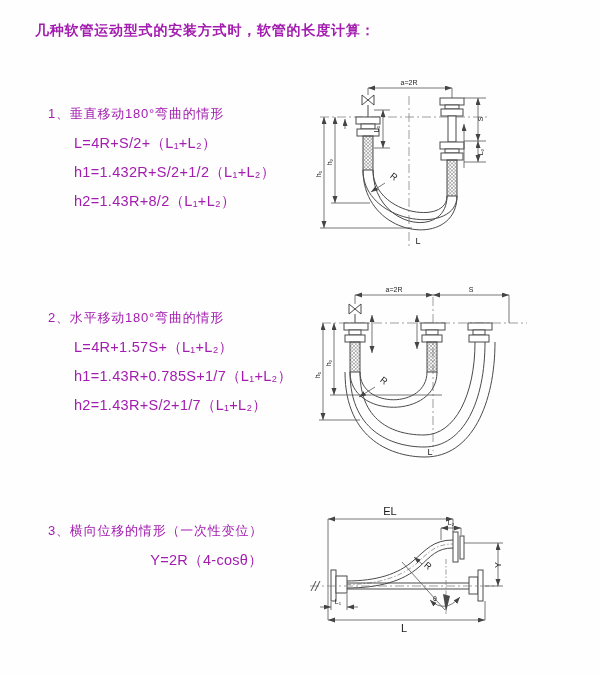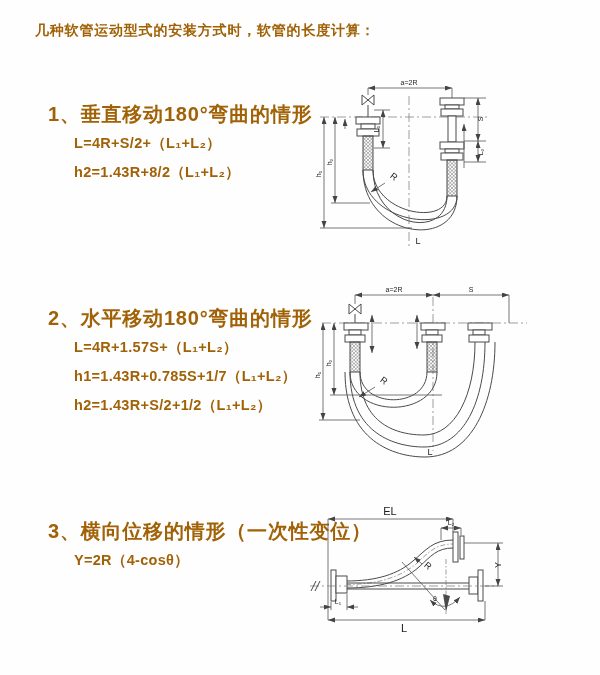--- a/index.html
+++ b/index.html
@@ -1,36 +1,36 @@
 <!DOCTYPE html>
 <html><head>
 <meta charset="utf-8">
 <style>
   html,body{margin:0;padding:0;}
   .page{
     position:relative;
     width:600px;height:675px;
     background:#fefefe;
     font-family:"Liberation Sans","DejaVu Sans",sans-serif;
-    color:#a16207;
+    color:#a21caf;
     overflow:hidden;
   }
   .doc-title{
     position:absolute;left:35px;top:22px;
     font-size:14px;font-weight:600;letter-spacing:0.8px;
   }
   .section{position:absolute;left:48px;}
   .sec1{top:104px;}
   .sec2{top:308px;}
-  .sec3{top:521px;}
+  .sec3{top:521px;text-align:right;}
   .sec-heading{
-    font-size:20px;font-weight:700;letter-spacing:0.8px;line-height:20px;
+    font-size:13px;font-weight:400;letter-spacing:0.8px;line-height:20px;
   }
   .formula{
-    font-size:14.5px;font-weight:700;letter-spacing:0.3px;
+    font-size:14.5px;font-weight:400;letter-spacing:0.3px;
     margin:9px 0 0 26px;line-height:20px;
   }
   svg.diagram{position:absolute;}
   .d1{left:312px;top:76px;}
   .d2{left:312px;top:283px;}
   .d3{left:302px;top:502px;}
   .thin{stroke:#4a4a4a;stroke-width:1;fill:none;}
   .dim{stroke:#555;stroke-width:0.8;fill:none;}
   .cl{stroke:#777;stroke-width:0.7;fill:none;stroke-dasharray:9 3 2 3;}
   .cl2{stroke:#777;stroke-width:0.7;fill:none;stroke-dasharray:5 2 1.5 2;}
@@ -43,28 +43,29 @@
 </head>
 <body>
 
 <div class="page">
 
   <div class="doc-title">几种软管运动型式的安装方式时，软管的长度计算：</div>
 
   <div class="section sec1">
     <div class="sec-heading">1、垂直移动180°弯曲的情形</div>
     <div class="formula">L=4R+S/2+（L₁+L₂）</div>
+    <div class="formula">h1=1.432R+S/2+1/2（L₁+L₂）</div>
     <div class="formula">h2=1.43R+8/2（L₁+L₂）</div>
   </div>
 
   <div class="section sec2">
     <div class="sec-heading">2、水平移动180°弯曲的情形</div>
     <div class="formula">L=4R+1.57S+（L₁+L₂）</div>
     <div class="formula">h1=1.43R+0.785S+1/7（L₁+L₂）</div>
-    <div class="formula">h2=1.43R+S/2+1/2（L₁+L₂）</div>
+    <div class="formula">h2=1.43R+S/2+1/7（L₁+L₂）</div>
   </div>
 
   <div class="section sec3">
     <div class="sec-heading">3、横向位移的情形（一次性变位）</div>
     <div class="formula">Y=2R（4-cosθ）</div>
   </div>
 
   <svg class="diagram d1" width="286" height="182" viewBox="0 0 286 182">
     <defs>
       <marker id="a1" markerWidth="9" markerHeight="6" refX="7" refY="2.5" orient="auto-start-reverse" markerUnits="userSpaceOnUse">

